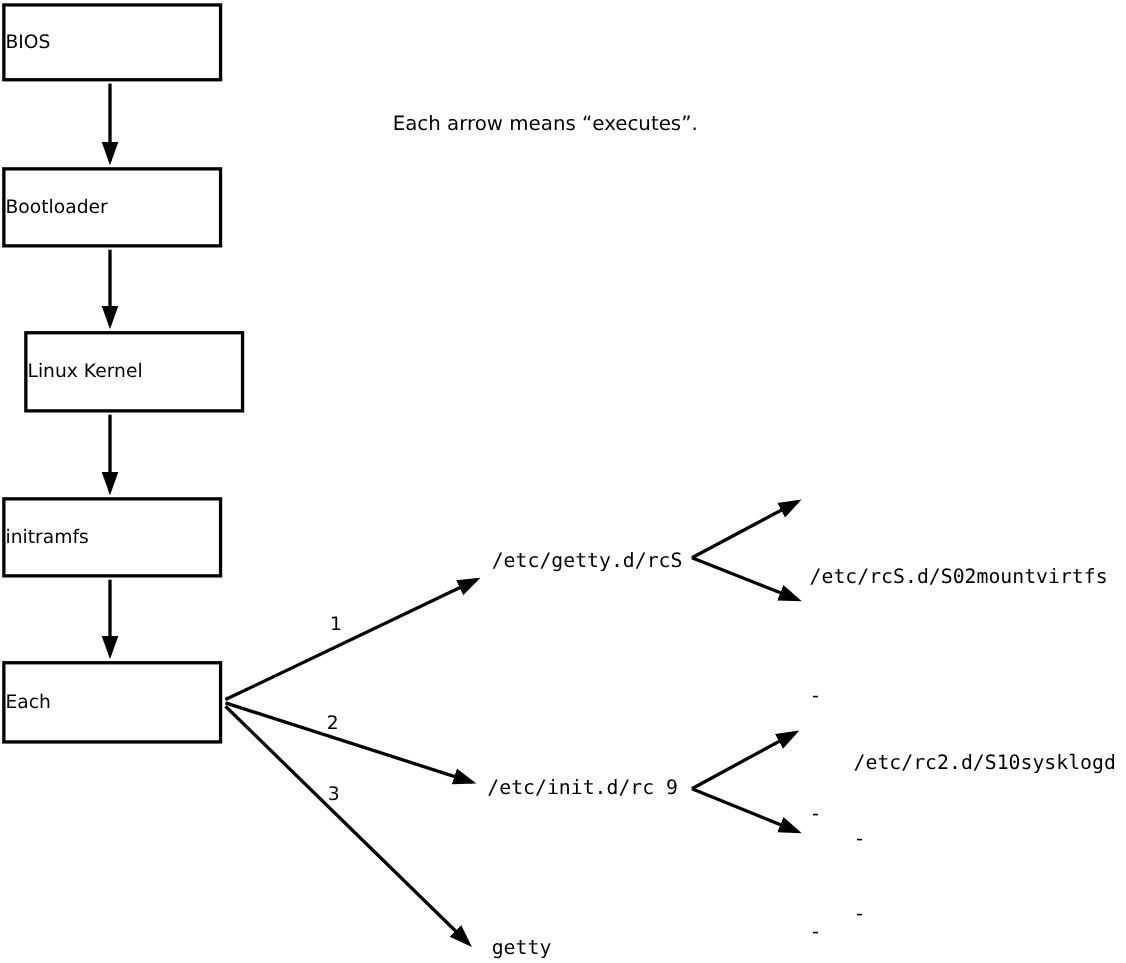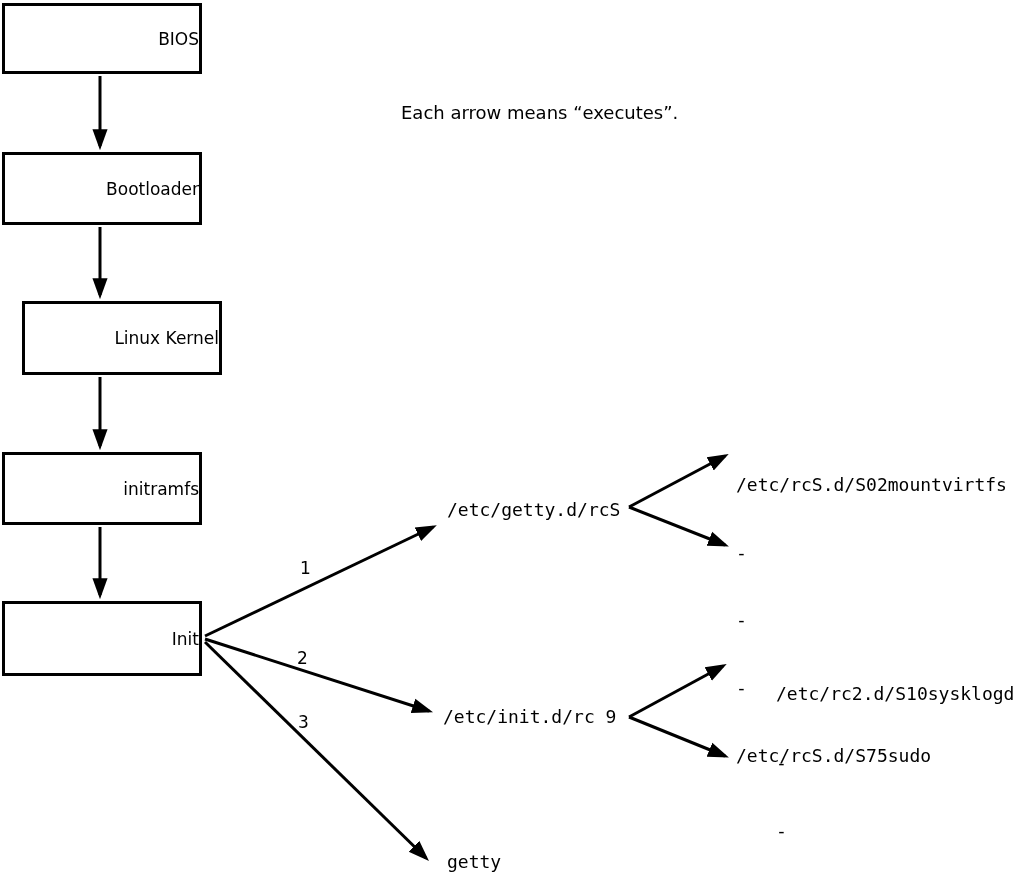--- a/index.html
+++ b/index.html
@@ -18,36 +18,35 @@
   }
   .box {
     position: absolute;
     left: 2px;
     width: 200px;
     box-sizing: border-box;
     border: 3px solid #000000;
     background: #ffffff;
     display: flex;
     align-items: center;
-    justify-content: flex-end;
+    justify-content: flex-start;
     font-size: 17px;
   }
   .box-bios      { top: 3px;   height: 71px; }
-  .box-bootloader{ top: 152px; height: 73px; padding-left: 16px; }
+  .box-bootloader{ top: 152px; height: 73px; }
   .box-kernel    { top: 301px; height: 74px; margin-left: 20px; }
   .box-initramfs { top: 452px; height: 73px; }
   .box-init      { top: 601px; height: 75px; }
 
   .caption {
     position: absolute;
     left: 357px;
     top: 102px;
     font-size: 18px;
     white-space: nowrap;
-    margin-left: 44px;
   }
   .num {
     position: absolute;
     font-size: 17px;
   }
   .num-1 { left: 300px; top: 558px; }
   .num-2 { left: 297px; top: 648px; }
   .num-3 { left: 298px; top: 712px; }
 
   .mono {
@@ -61,21 +60,21 @@
   }
   .target-rcs   { left: 447px; top: 498px; }
   .target-rc2   { left: 443px; top: 705px; }
   .target-getty { left: 447px; top: 850px; }
 
   .fanlist {
     position: absolute;
   }
   .fanlist > div { white-space: pre; }
   .fanlist-1 { left: 736px; top: 430px; }
-  .fanlist-1 > div { line-height: 25.7px; }
+  .fanlist-1 > div { line-height: 25.7px; margin-top: 40px; }
   .fanlist-2 { left: 736px; top: 639px; }
   .fanlist-2 > div { line-height: 26.5px; margin-left: 40px; }
 </style>
 </head>
 <body>
 
 <div class="canvas">
 
   <svg class="layer" width="1024" height="875" viewBox="0 0 1024 875">
     <defs>
@@ -109,21 +108,21 @@
   <div class="box box-bootloader">
     <span>Bootloader</span>
   </div>
   <div class="box box-kernel">
     <span>Linux Kernel</span>
   </div>
   <div class="box box-initramfs">
     <span>initramfs</span>
   </div>
   <div class="box box-init">
-    <span>Init</span>
+    <span>Each</span>
   </div>
 
   <div class="num num-1">1</div>
   <div class="num num-2">2</div>
   <div class="num num-3">3</div>
 
   <div class="mono target target-rcs">/etc/getty.d/rcS</div>
   <div class="mono target target-rc2">/etc/init.d/rc 9</div>
   <div class="mono target target-getty">getty</div>
 

